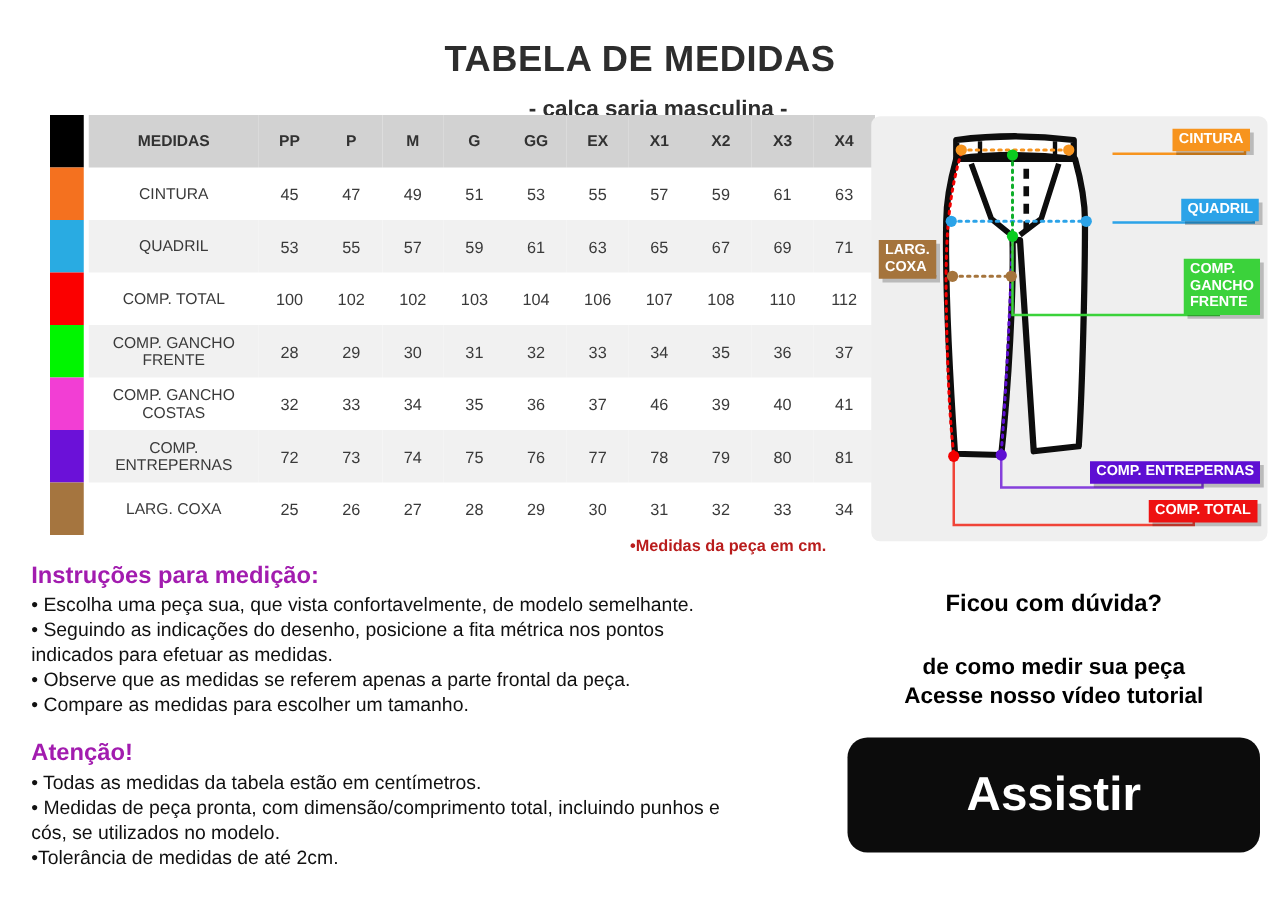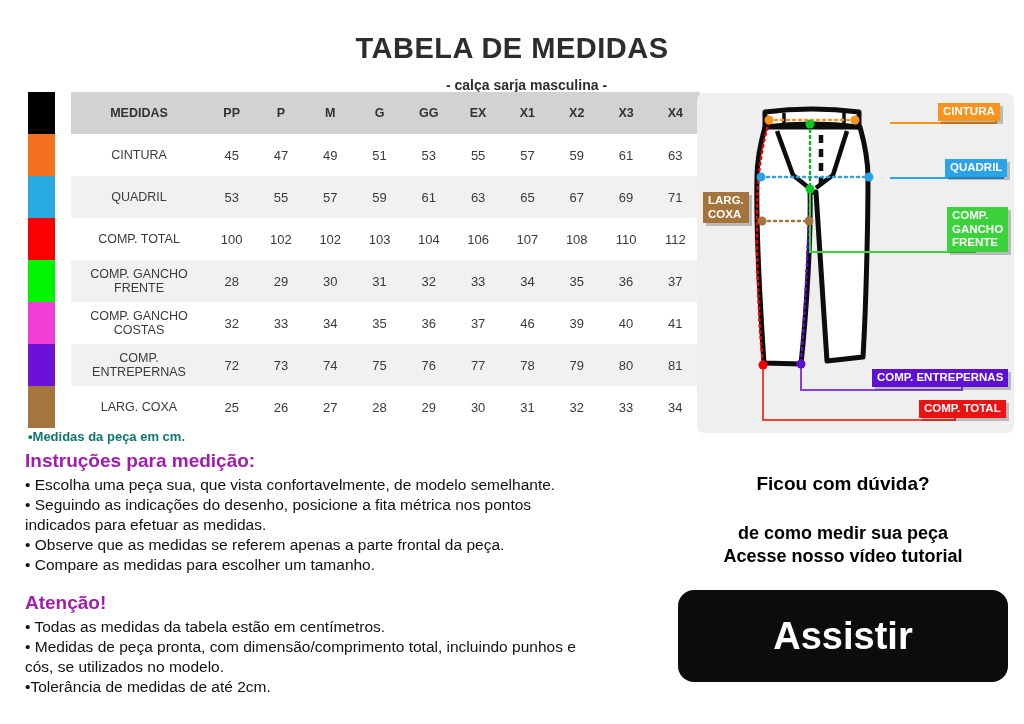--- a/index.html
+++ b/index.html
@@ -10,37 +10,37 @@
     font-family:"Liberation Sans", sans-serif;
     color:#1d1d1d;
     position:relative;
     overflow:hidden;
   }
   .page { position:absolute; inset:0; }
 
   
   .hdr { position:absolute; top:20px; left:0; width:1024px; text-align:center; }
   .hdr h1 { margin:12px; font-size:29px; font-weight:bold; letter-spacing:.5px; color:#2d2d2d; }
-  .hdr .sub { margin-top:3px; font-size:14px; font-weight:bold; color:#2d2d2d;padding-left:29px; }
-
-  
-  .table-area { position:absolute; left:28px; top:92px; display:flex; gap:16px; }
+  .hdr .sub { margin-top:3px; font-size:18px; font-weight:bold; color:#2d2d2d;padding-left:29px; }
+
+  
+  .table-area { position:absolute; left:40px; top:92px; display:flex; gap:4px; }
   .swatch-col { width:27px; display:flex; flex-direction:column; }
   .swatch { width:27px; height:42px; }
   table.sizes { border-collapse:collapse; table-layout:fixed; width:629px; }
   table.sizes col.lbl { width:136px; }
   table.sizes th, table.sizes td {
     height:42px; padding:0; text-align:center; vertical-align:middle;
     font-size:13px; color:#3a3a3a; font-weight:normal;
   }
   table.sizes thead th { background:#d2d2d2; font-weight:bold; font-size:12.5px; color:#323232; }
   table.sizes tbody tr:nth-child(even) { background:#f1f1f1; }
   table.sizes td.label-col { font-size:12.5px; }
-  .units-note { position:absolute; left:28px; top:429px; width:633px; text-align:left;
-    font-size:13px; font-weight:bold; color:#0f766e; }
+  .units-note { position:absolute; left:28px; top:429px; width:633px; text-align:right;
+    font-size:13px; font-weight:bold; color:#b91c1c; }
 
   
   .diagram { position:absolute; left:697px; top:93px; width:317px; height:340px;
     background:#efefef; border-radius:7px; }
   .diagram svg { position:absolute; left:0; top:0; }
   .tag { position:absolute; color:#fff; font-weight:bold; font-size:11.5px;
     line-height:1.18; padding:2px 5px; white-space:nowrap;
     box-shadow:3px 3px 0 rgba(0,0,0,.22); }
   .tag span { display:block; }
   .tag-cintura      { left:241px; top:10px;  }

